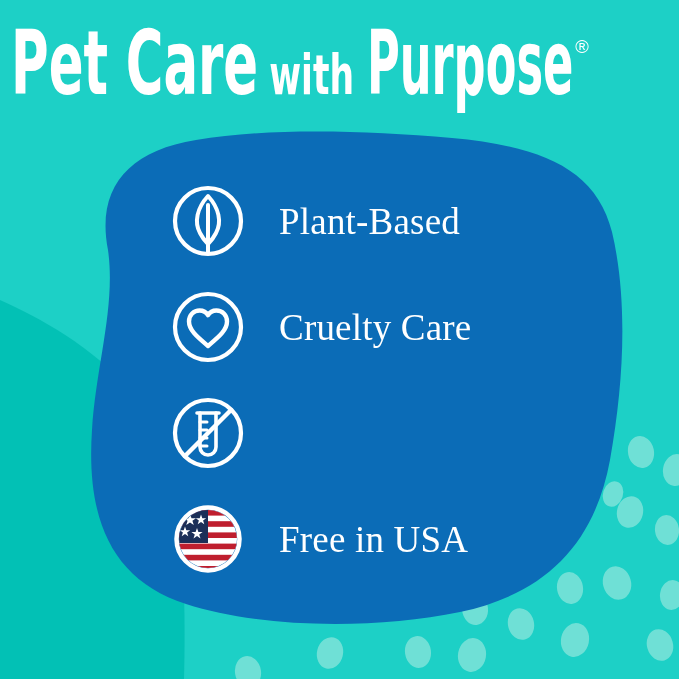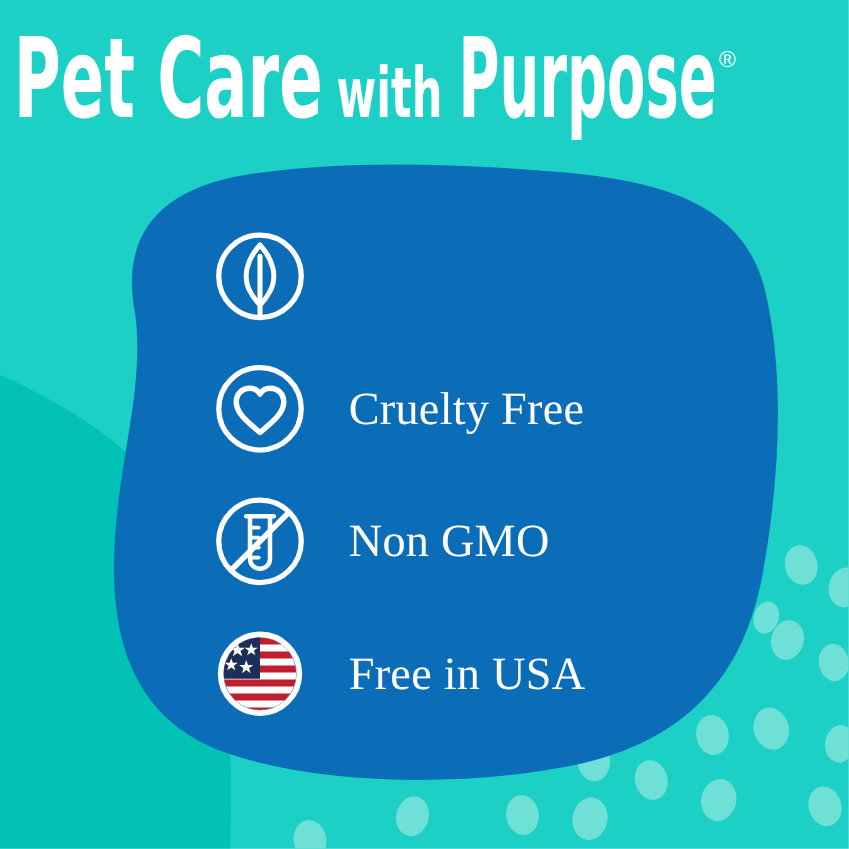--- a/index.html
+++ b/index.html
@@ -123,51 +123,51 @@
   <div id="claims">
 
     <div class="claim-row">
       <div class="claim-icon">
         <svg width="76" height="76" viewBox="0 0 76 76">
           <circle cx="38" cy="38" r="33" fill="none" stroke="#ffffff" stroke-width="4.2"></circle>
           <path d="M38 13 C49 25 52 39 46 50 C43.5 55 41 58 38 61 C35 58 32.5 55 30 50 C24 39 27 25 38 13 Z" fill="none" stroke="#ffffff" stroke-width="4" stroke-linejoin="round"></path>
           <line x1="38" y1="22" x2="38" y2="70" stroke="#ffffff" stroke-width="4" stroke-linecap="round"></line>
         </svg>
       </div>
+      <div class="claim-label">Plant-Based</div>
     </div>
 
     <div class="claim-row">
       <div class="claim-icon">
         <svg width="76" height="76" viewBox="0 0 76 76">
           <circle cx="38" cy="38" r="33" fill="none" stroke="#ffffff" stroke-width="4.2"></circle>
           <path d="M38 57 C28 48.5 19 41.5 19 32.5 C19 26 23.8 21.5 29.6 21.5 C33.4 21.5 36.4 23.4 38 26.2
                    C39.6 23.4 42.6 21.5 46.4 21.5 C52.2 21.5 57 26 57 32.5 C57 41.5 48 48.5 38 57 Z" fill="none" stroke="#ffffff" stroke-width="4.4" stroke-linejoin="round"></path>
         </svg>
       </div>
-      <div class="claim-label">Cruelty Free</div>
+      <div class="claim-label">Cruelty Care</div>
     </div>
 
     <div class="claim-row">
       <div class="claim-icon">
         <svg width="76" height="76" viewBox="0 0 76 76">
           <circle cx="38" cy="38" r="33" fill="none" stroke="#ffffff" stroke-width="4.2"></circle>
 
           <path d="M30 18 L30 52 C30 56.6 33.6 60 38 60 C42.4 60 46 56.6 46 52 L46 18" fill="none" stroke="#ffffff" stroke-width="3.6" stroke-linecap="round"></path>
 
           <line x1="27" y1="18" x2="49" y2="18" stroke="#ffffff" stroke-width="3.6" stroke-linecap="round"></line>
 
           <line x1="30" y1="27" x2="37" y2="27" stroke="#ffffff" stroke-width="3" stroke-linecap="round"></line>
           <line x1="30" y1="35" x2="37" y2="35" stroke="#ffffff" stroke-width="3" stroke-linecap="round"></line>
           <line x1="30" y1="43" x2="37" y2="43" stroke="#ffffff" stroke-width="3" stroke-linecap="round"></line>
           <line x1="30" y1="51" x2="37" y2="51" stroke="#ffffff" stroke-width="3" stroke-linecap="round"></line>
 
           <line x1="15" y1="61" x2="61" y2="15" stroke="#ffffff" stroke-width="4.4" stroke-linecap="round"></line>
         </svg>
       </div>
-      <div class="claim-label">Non GMO</div>
     </div>
 
     <div class="claim-row">
       <div class="claim-icon">
         <svg width="76" height="76" viewBox="0 0 76 76">
           <defs>
             <clipPath id="flagClip">
                 <circle cx="38" cy="38" r="29"></circle>
               </clipPath>
           </defs>

